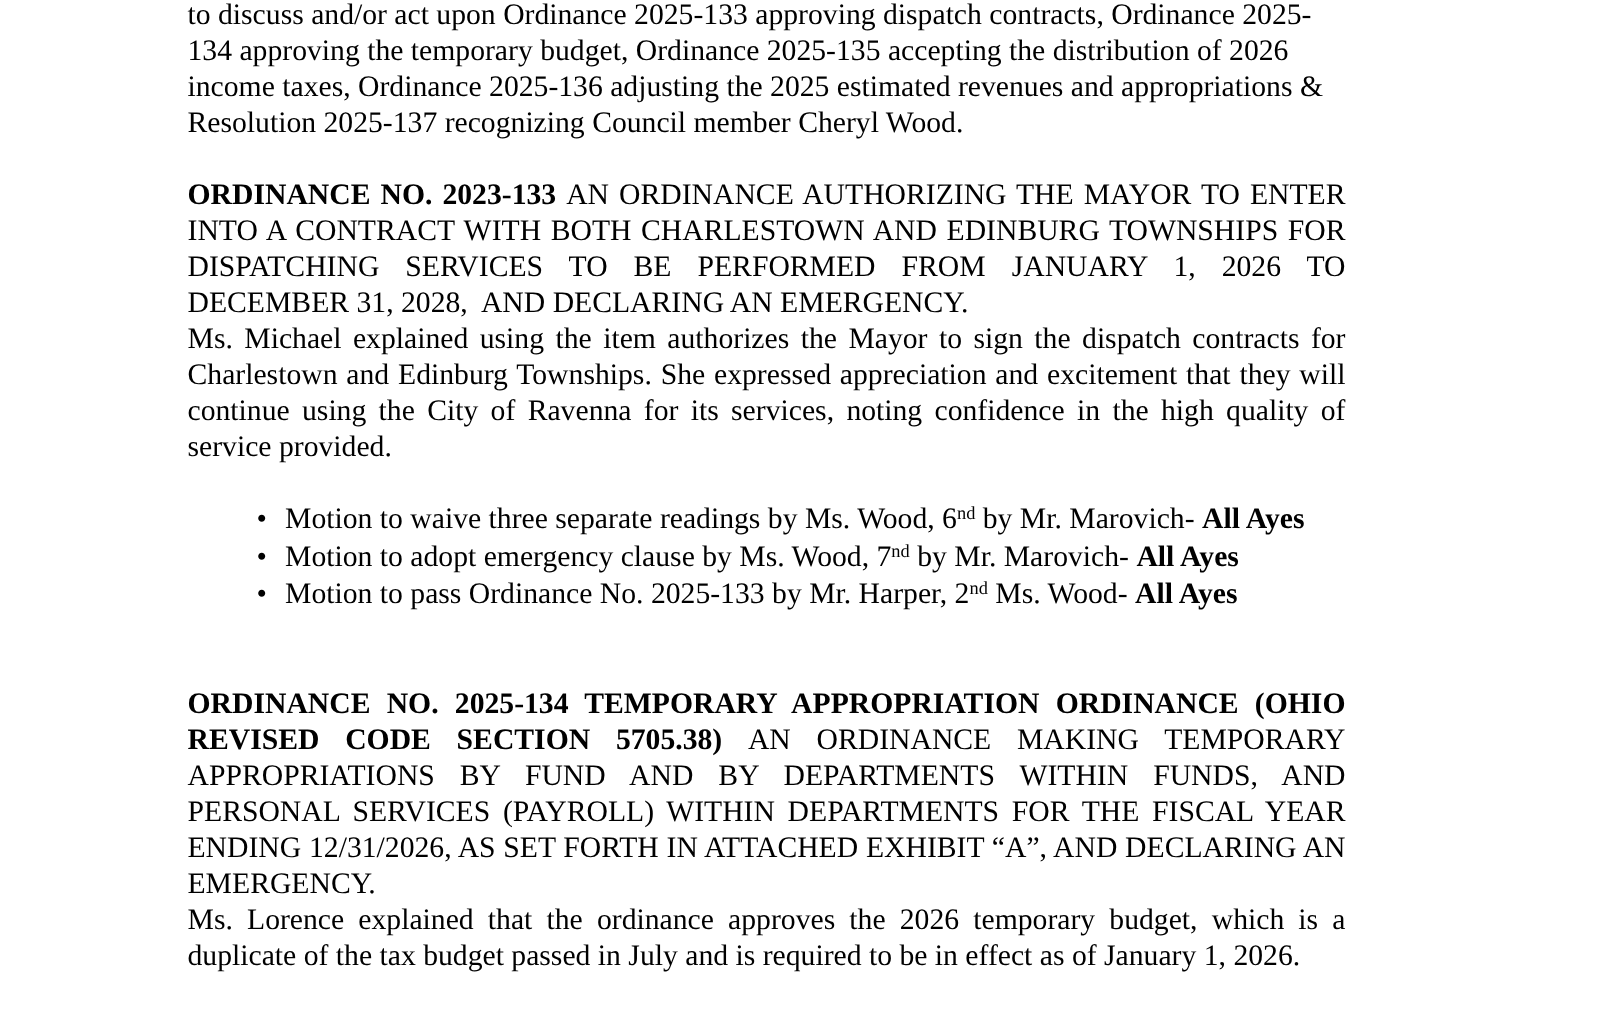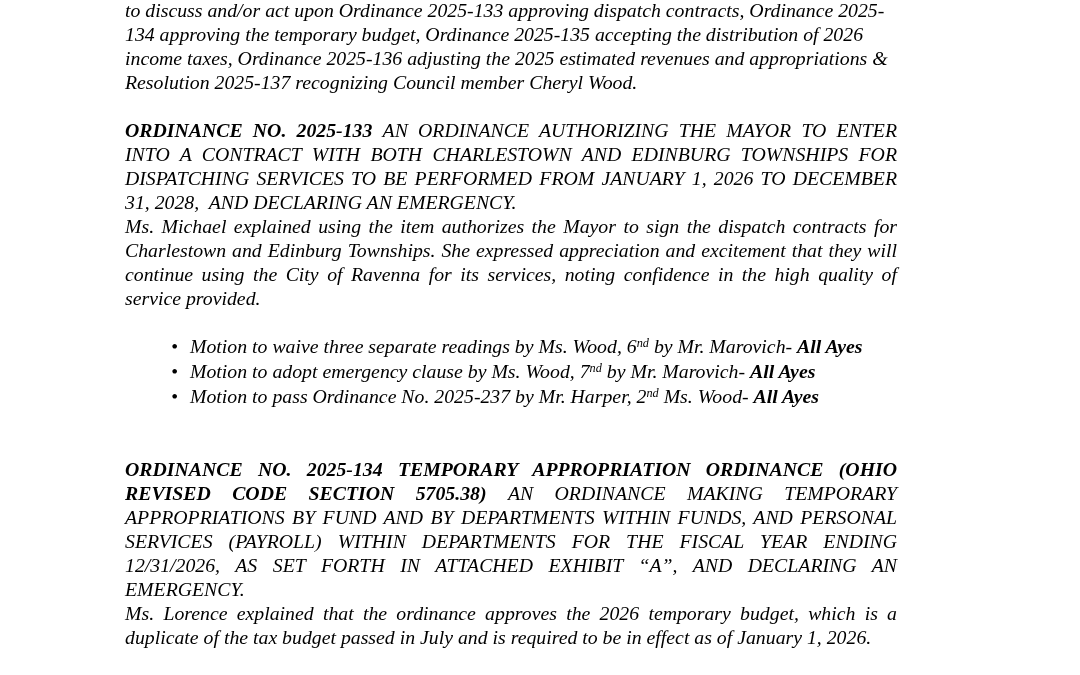--- a/index.html
+++ b/index.html
@@ -10,21 +10,20 @@
     width: 1080px;
     height: 675px;
     background: #ffffff;
     overflow: hidden;
   }
   .page {
     position: relative;
     width: 1080px;
     height: 675px;
     background: #ffffff;
-    font-style: italic;
   }
   .content {
     position: absolute;
     left: 125px;
     top: -2px;
     width: 772px;
     font-family: "Liberation Serif", "DejaVu Serif", serif;
     font-size: 19.8px;
     line-height: 24px;
     color: #000000;
@@ -66,26 +65,26 @@
     margin-top: 16px;
   }
 </style>
 </head>
 <body>
 
 <div class="page">
   <div class="content">
       <div class="para"><span class="run">to discuss and/or act upon Ordinance 2025-133 approving dispatch contracts, Ordinance 2025-134 approving the temporary budget, Ordinance 2025-135 accepting the distribution of 2026 income taxes, Ordinance 2025-136 adjusting the 2025 estimated revenues and appropriations &amp; Resolution 2025-137 recognizing Council member Cheryl Wood.</span></div>
       <div class="spacer"></div>
-      <div class="para justify"><span class="run bold">ORDINANCE NO. 2025-133 </span><span class="run">AN ORDINANCE AUTHORIZING THE MAYOR TO ENTER INTO A CONTRACT WITH BOTH CHARLESTOWN AND EDINBURG TOWNSHIPS FOR DISPATCHING SERVICES TO BE PERFORMED FROM JANUARY 1, 2026 TO DECEMBER 31, 2028,&nbsp; AND DECLARING AN EMERGENCY.</span></div>
+      <div class="para justify"><span class="run bold">ORDINANCE NO. 2023-133 </span><span class="run">AN ORDINANCE AUTHORIZING THE MAYOR TO ENTER INTO A CONTRACT WITH BOTH CHARLESTOWN AND EDINBURG TOWNSHIPS FOR DISPATCHING SERVICES TO BE PERFORMED FROM JANUARY 1, 2026 TO DECEMBER 31, 2028,&nbsp; AND DECLARING AN EMERGENCY.</span></div>
       <div class="para justify"><span class="run">Ms. Michael explained using the item authorizes the Mayor to sign the dispatch contracts for Charlestown and Edinburg Townships. She expressed appreciation and excitement that they will continue using the City of Ravenna for its services, noting confidence in the high quality of service provided.</span></div>
       <div class="spacer"></div>
       <div class="bullets">
         <div class="bullet-item"><span class="bullet-dot">•</span><span><span class="run">Motion to waive three separate readings by Ms. Wood, 6</span><sup class="run">nd</sup><span class="run"> by Mr. Marovich- </span><span class="run bold">All Ayes</span></span></div>
         <div class="bullet-item"><span class="bullet-dot">•</span><span><span class="run">Motion to adopt emergency clause by Ms. Wood, 7</span><sup class="run">nd</sup><span class="run"> by Mr. Marovich- </span><span class="run bold">All Ayes</span></span></div>
-        <div class="bullet-item"><span class="bullet-dot">•</span><span><span class="run">Motion to pass Ordinance No. 2025-237 by Mr. Harper, 2</span><sup class="run">nd</sup><span class="run"> Ms. Wood- </span><span class="run bold">All Ayes</span></span></div>
+        <div class="bullet-item"><span class="bullet-dot">•</span><span><span class="run">Motion to pass Ordinance No. 2025-133 by Mr. Harper, 2</span><sup class="run">nd</sup><span class="run"> Ms. Wood- </span><span class="run bold">All Ayes</span></span></div>
       </div>
       <div class="spacer"></div>
       <div class="spacer"></div>
       <div class="para justify"><span class="run bold">ORDINANCE NO. 2025-134 TEMPORARY APPROPRIATION ORDINANCE (OHIO REVISED CODE SECTION 5705.38) </span><span class="run">AN ORDINANCE MAKING TEMPORARY APPROPRIATIONS BY FUND AND BY DEPARTMENTS WITHIN FUNDS, AND PERSONAL SERVICES (PAYROLL) WITHIN DEPARTMENTS FOR THE FISCAL YEAR ENDING 12/31/2026, AS SET FORTH IN ATTACHED EXHIBIT “A”, AND DECLARING AN EMERGENCY.</span></div>
       <div class="para justify"><span class="run">Ms. Lorence explained that the ordinance approves the 2026 temporary budget, which is a duplicate of the tax budget passed in July and is required to be in effect as of January 1, 2026.</span></div>
     </div>
 </div>
 
 </body></html>

